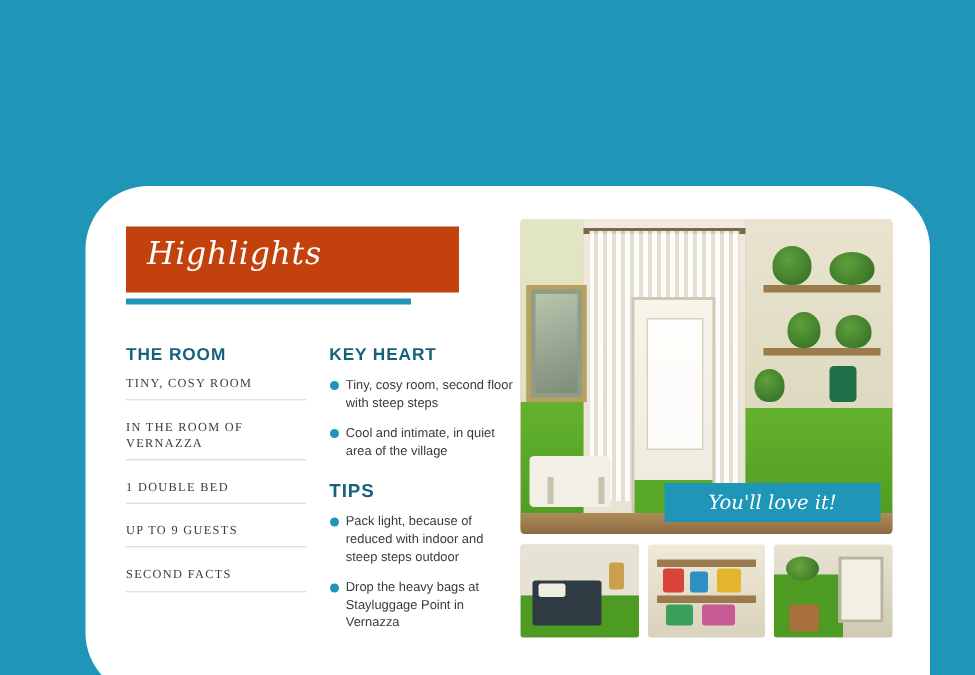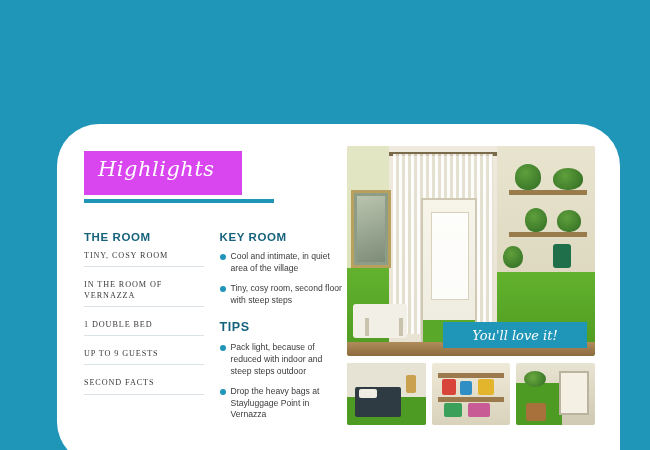--- a/index.html
+++ b/index.html
@@ -34,23 +34,23 @@
     overflow: hidden;
   }
   
   .left {
     position: absolute;
     left: 27px;
     top: 27px;
     width: 260px;
   }
   .hl-band {
-    width: 158px;
+    width: 222px;
     height: 44px;
-    background: #d946ef;
+    background: #c2410c;
     position: relative;
   }
   .hl-script {
     position: absolute;
     left: 14px;
     top: 6px;
     color: #ffffff;
     font-family: "DejaVu Serif", serif;
     font-style: italic;
     font-size: 21px;
@@ -302,29 +302,29 @@
           <div class="sec-head">THE ROOM</div>
           <div class="room-item">TINY, COSY ROOM</div>
           <div class="room-item">IN THE ROOM OF VERNAZZA</div>
           <div class="room-item">1 DOUBLE BED</div>
           <div class="room-item">UP TO 9 GUESTS</div>
           <div class="room-item">SECOND FACTS</div>
 
         </div>
 
         <div class="col-b">
-          <div class="sec-head">KEY ROOM</div>
-
+          <div class="sec-head">KEY HEART</div>
+
+          <div class="bullet-row">
+            <span class="dot"></span>
+            <span class="bullet-text">Tiny, cosy room, second floor with steep steps</span>
+          </div>
           <div class="bullet-row">
             <span class="dot"></span>
             <span class="bullet-text">Cool and intimate, in quiet area of the village</span>
-          </div>
-          <div class="bullet-row">
-            <span class="dot"></span>
-            <span class="bullet-text">Tiny, cosy room, second floor with steep steps</span>
           </div>
 
           <div class="tips-head">TIPS</div>
 
           <div class="bullet-row">
             <span class="dot"></span>
             <span class="bullet-text">Pack light, because of reduced with indoor and steep steps outdoor</span>
           </div>
           <div class="bullet-row">
             <span class="dot"></span>

